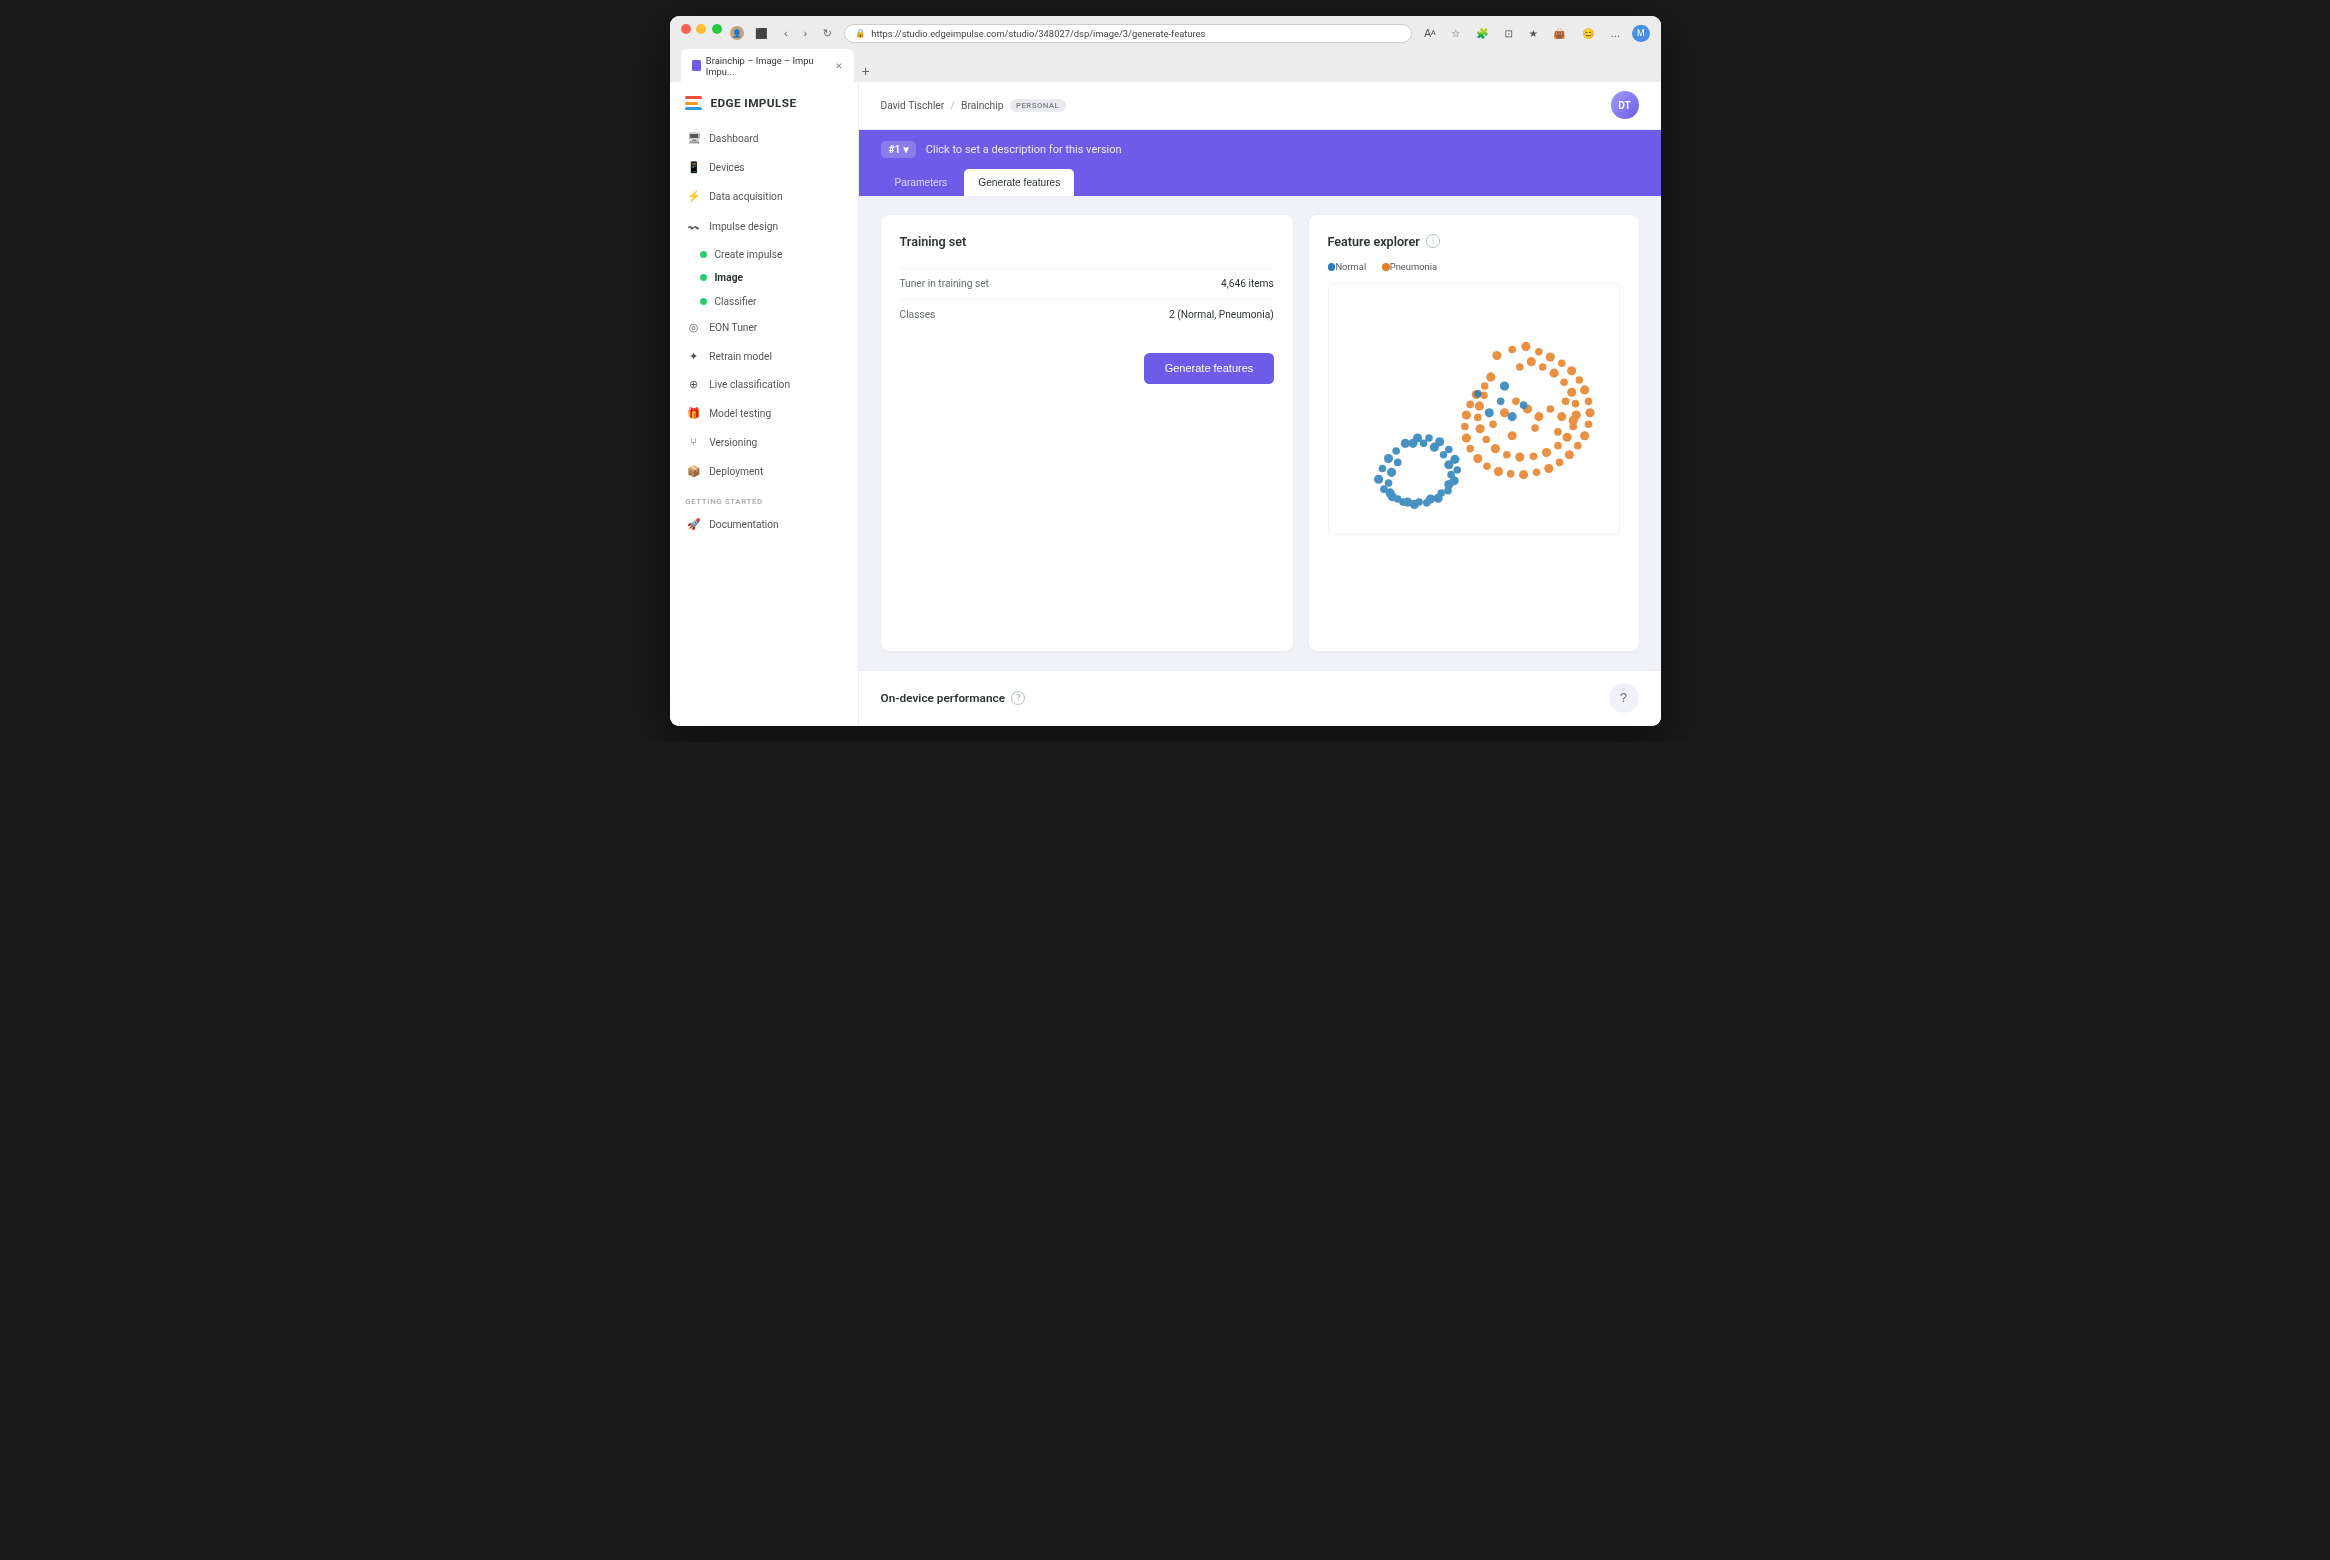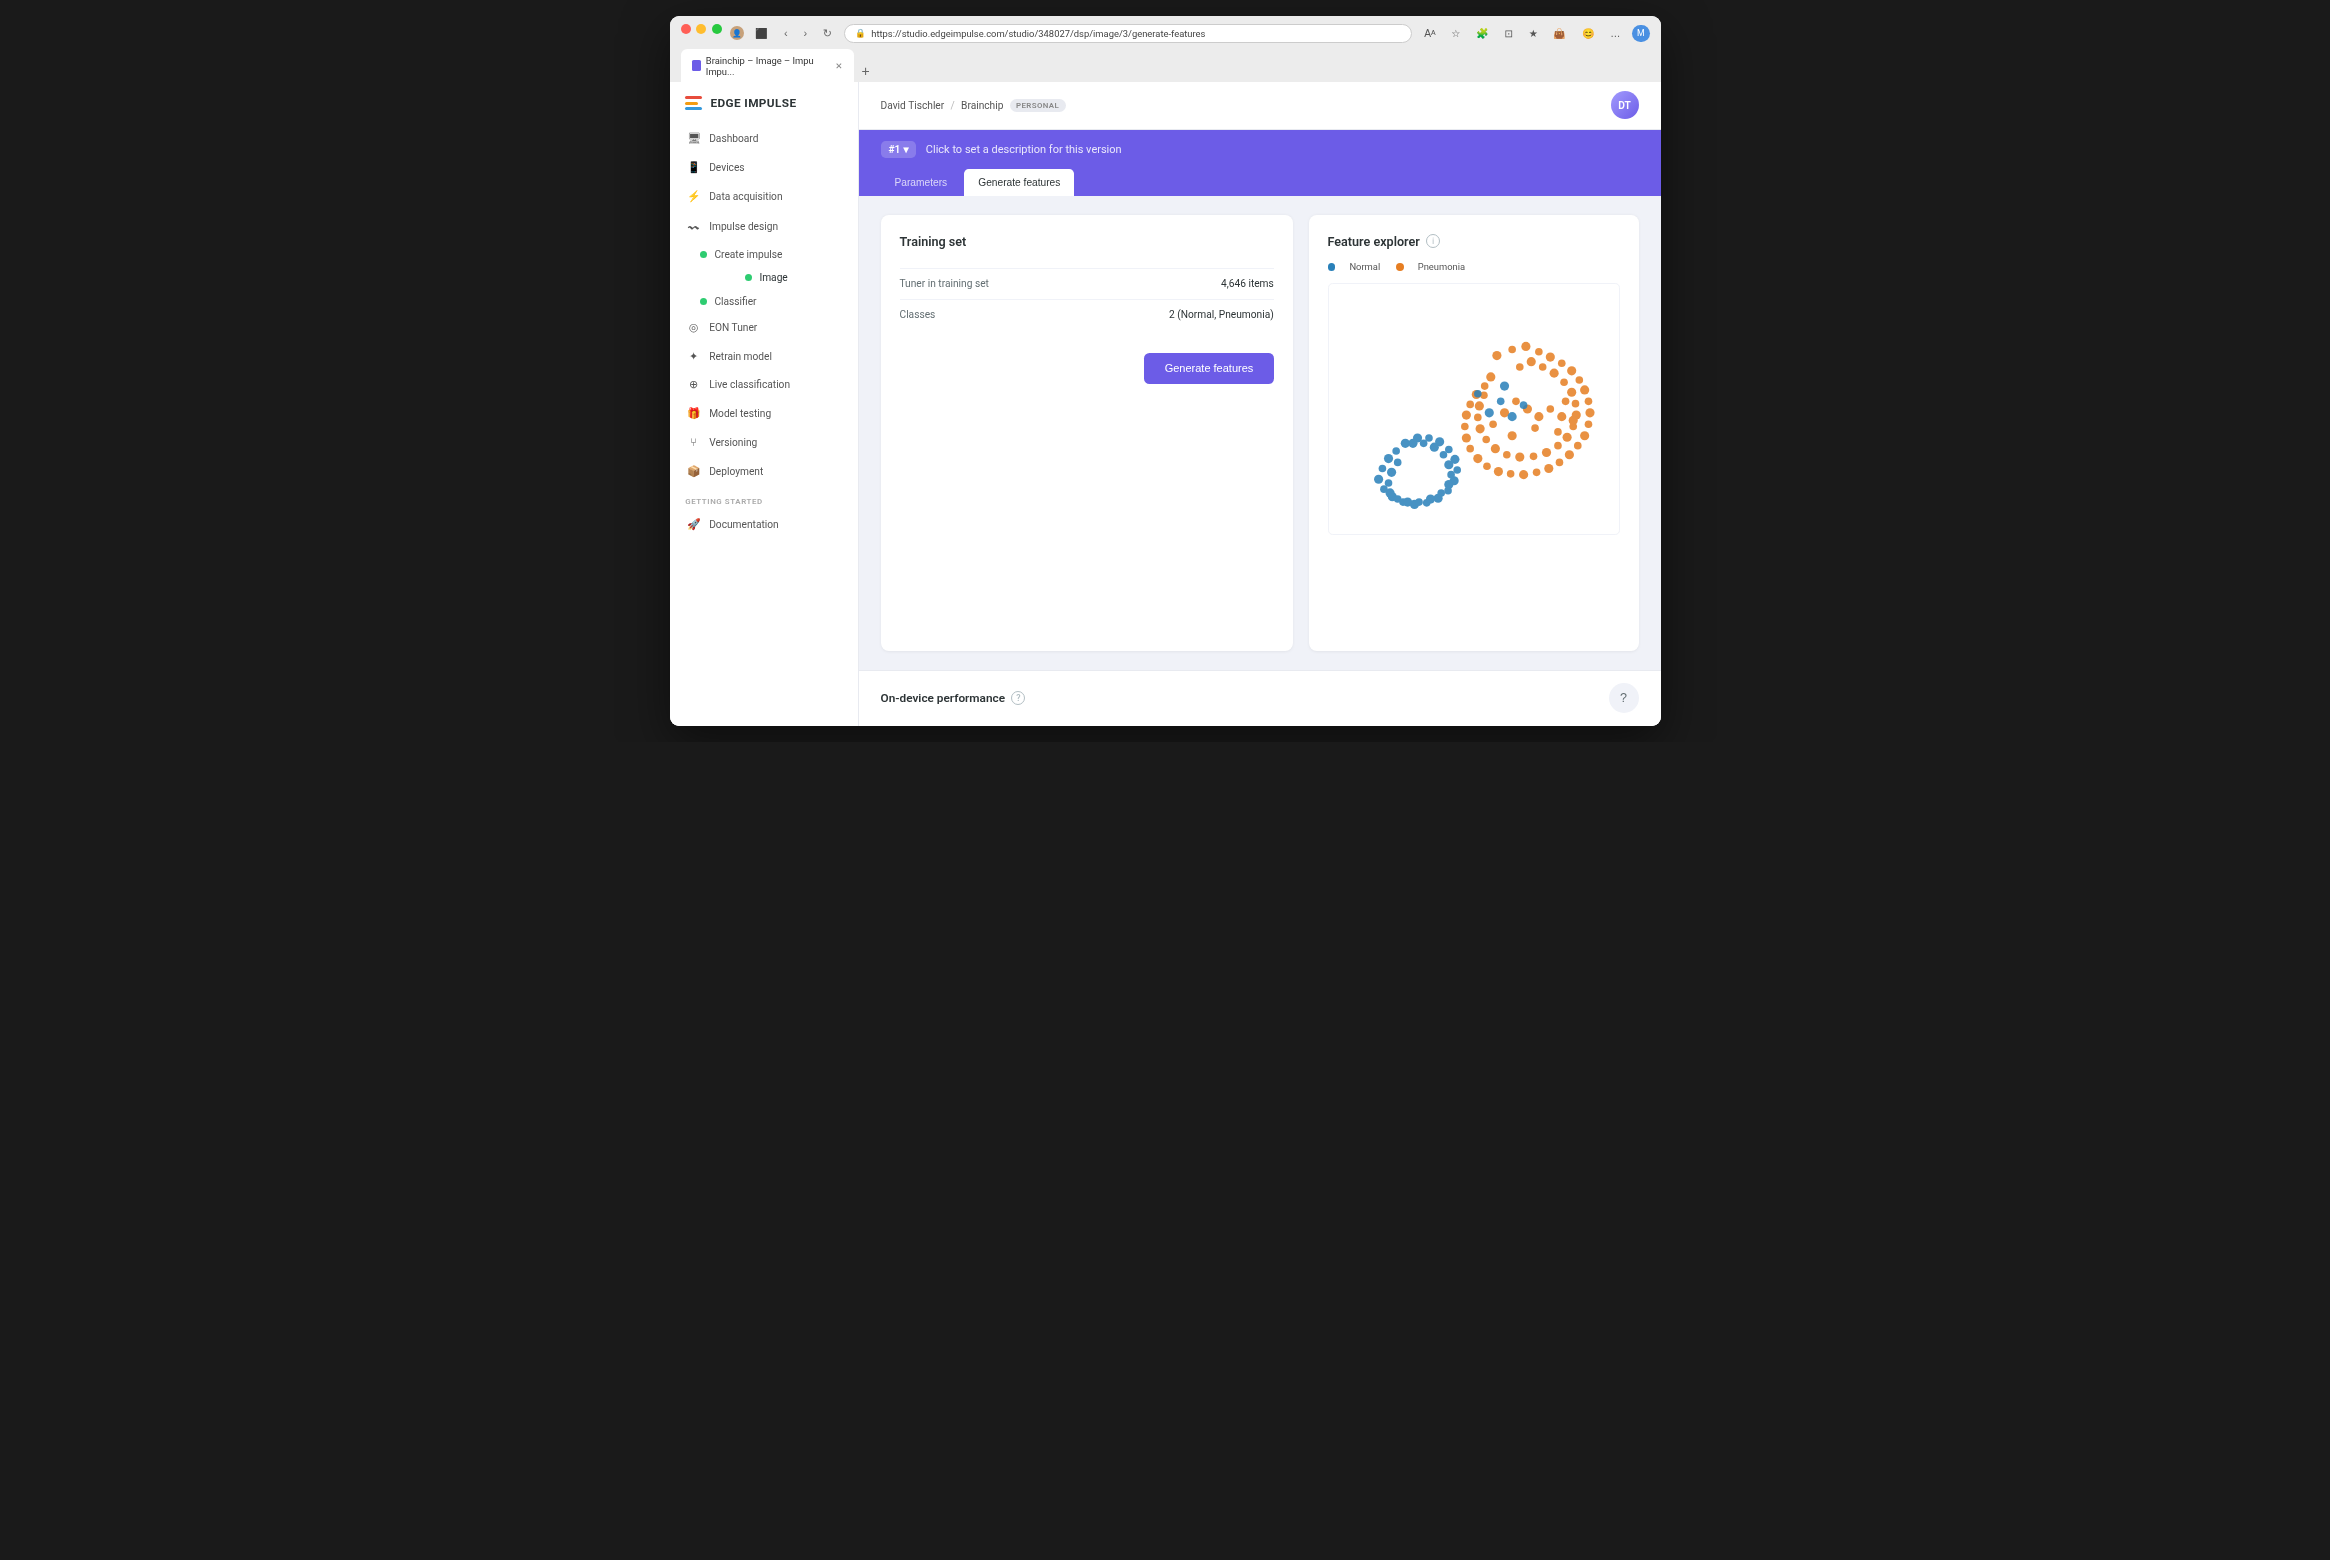--- a/index.html
+++ b/index.html
@@ -151,21 +151,21 @@
     }
     .sidebar-sub-item {
       display: flex;
       align-items: center;
       gap: 7.9px;
       padding: 6.3px 15.7px 6.3px 30px;
       font-size: 10.2px;
       color: #555;
       cursor: pointer;
     }
-    .sidebar-sub-item.active { color: #2d3436; font-weight: 400; margin-left: 45px; }
+    .sidebar-sub-item.active { color: #2d3436; font-weight: 700; }
     .dot-green {
       width: 7px; height: 7px;
       background: #2ecc71;
       border-radius: 50%;
       flex-shrink: 0;
     }
 
     .sidebar-section-label {
       font-size: 7.9px;
       color: #aaa;
@@ -354,21 +354,21 @@
       flex-shrink: 0;
     }
     .legend {
       display: flex;
       gap: 15.7px;
       margin-bottom: 11px;
     }
     .legend-item {
       display: flex;
       align-items: center;
-      gap: 14px;
+      gap: 0;
       font-size: 9.4px;
       color: #555;
     }
     .legend-dot {
       width: 7.9px; height: 7.9px;
       border-radius: 50%;
     }
     .dot-blue { background: #2980b9; }
     .dot-orange { background: #e67e22; }
 

